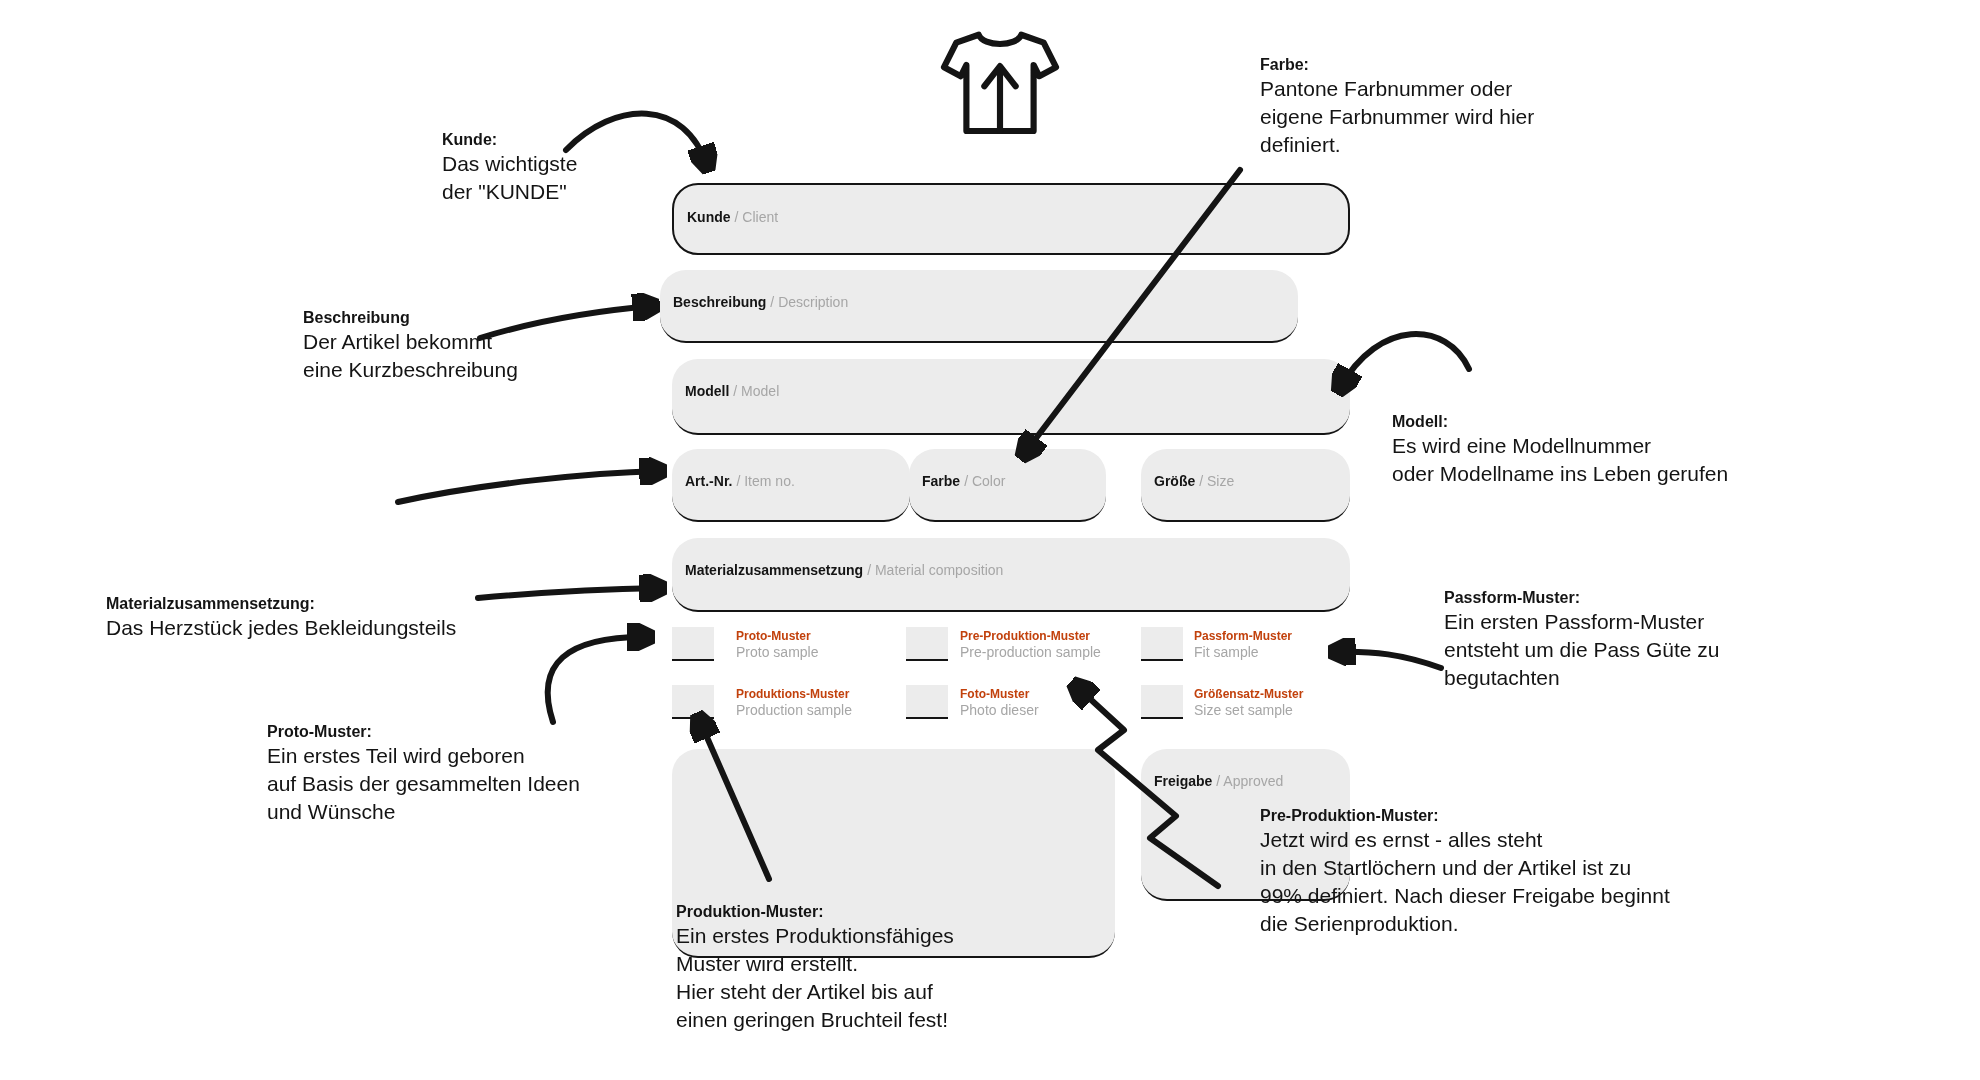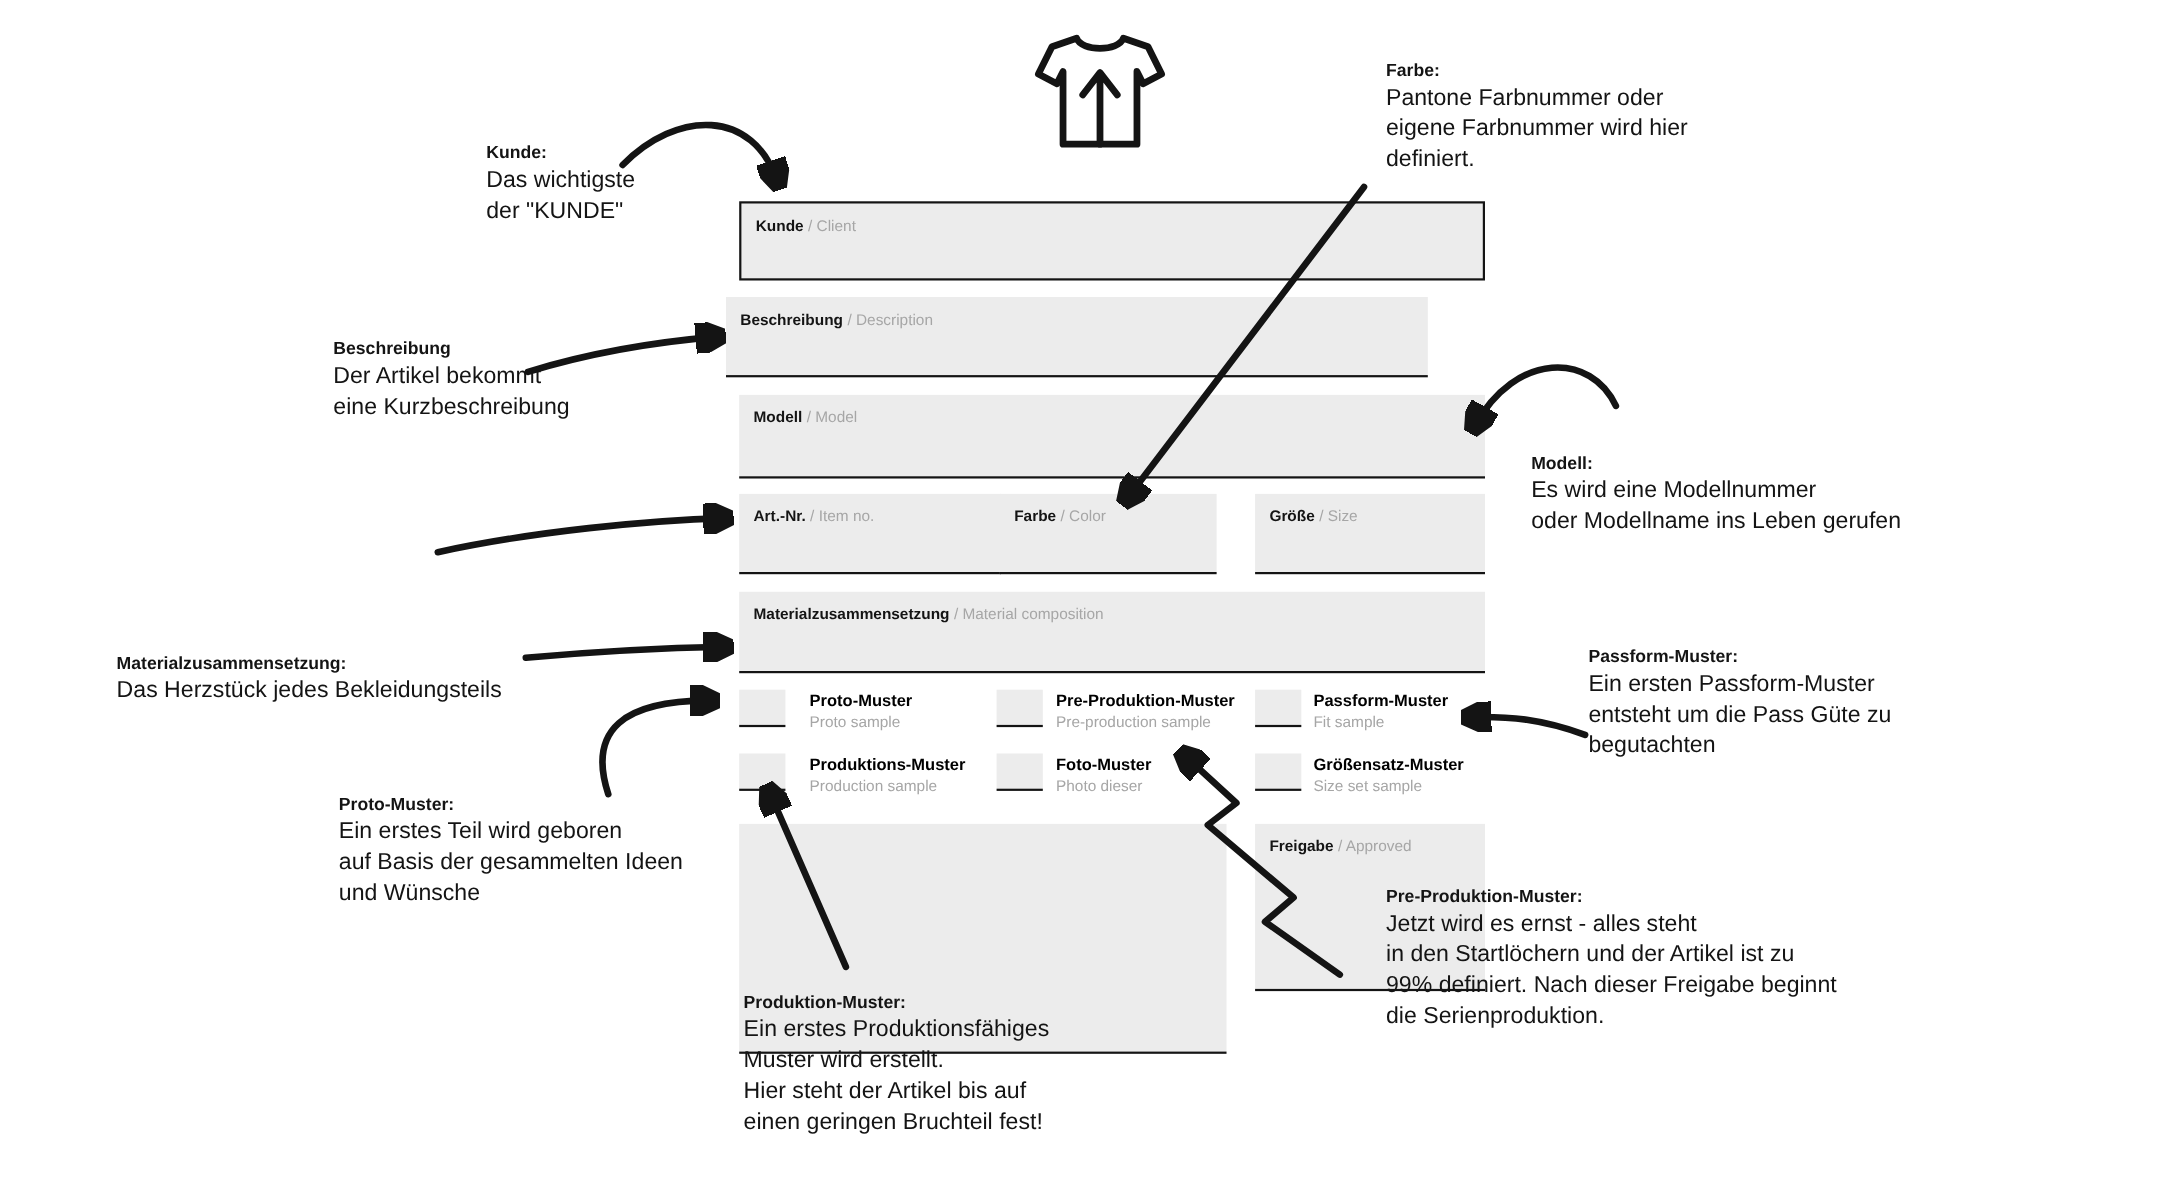--- a/index.html
+++ b/index.html
@@ -4,32 +4,32 @@
 <style>
   * { margin:0; padding:0; box-sizing:border-box; }
   html,body { background:#ffffff; }
   .canvas {
     position:relative; width:1980px; height:1080px; background:#ffffff;
     font-family:"Liberation Sans", sans-serif; color:#141414; overflow:hidden;
   }
   
   .field {
     position:absolute; background:#ececec;
-    border-bottom:2px solid #141414; padding:12px 13px; z-index:1;
+    border-bottom:2px solid #141414; padding:23px 13px; z-index:1;border-radius:26px;
   }
   .field.full-border { border:2px solid #141414; }
   .field-label { font-size:14px; font-weight:bold; color:#141414; }
   .field-sub  { font-size:14px; font-weight:normal; color:#a6a6a6; margin-left:4px; }
   
   .cbox {
     position:absolute; width:42px; height:34px; background:#ececec;
     border-bottom:2px solid #141414; z-index:1;
   }
   .cb-label { position:absolute; line-height:1.25; z-index:1; }
-  .cb-title { display:block; font-size:15px; font-weight:bold; color:#000000; }
+  .cb-title { display:block; font-size:12px; font-weight:bold; color:#c2410c; }
   .cb-sub   { display:block; font-size:14px; color:#a6a6a6; }
   
   .ann { position:absolute; z-index:6; }
   .ann-title { font-size:16px; font-weight:bold; line-height:1.28; color:#141414; }
   .ann-body  { font-size:21px; line-height:1.33; color:#141414; white-space:pre-line; }
   
   .arrows { position:absolute; left:0; top:0; width:1980px; height:1080px; z-index:5; pointer-events:none; }
   .arrows path, .arrows polyline { fill:none; stroke:#141414; stroke-width:6; stroke-linecap:round; stroke-linejoin:round; }
   
   .logo { position:absolute; left:938px; top:28px; z-index:2; }
@@ -143,21 +143,21 @@
     <div class="ann-body">Der Artikel bekommt
 eine Kurzbeschreibung</div>
   </div>
 
 
   <div class="ann" style="left:106px;top:594px;">
     <div class="ann-title">Materialzusammensetzung:</div>
     <div class="ann-body">Das Herzstück jedes Bekleidungsteils</div>
   </div>
 
-  <div class="ann" style="left:267px;top:722px;margin-left:41px;">
+  <div class="ann" style="left:267px;top:722px;">
     <div class="ann-title">Proto-Muster:</div>
     <div class="ann-body">Ein erstes Teil wird geboren
 auf Basis der gesammelten Ideen
 und Wünsche</div>
   </div>
 
   <div class="ann" style="left:676px;top:902px;z-index:7;">
     <div class="ann-title">Produktion-Muster:</div>
     <div class="ann-body">Ein erstes Produktionsfähiges
 Muster wird erstellt.

